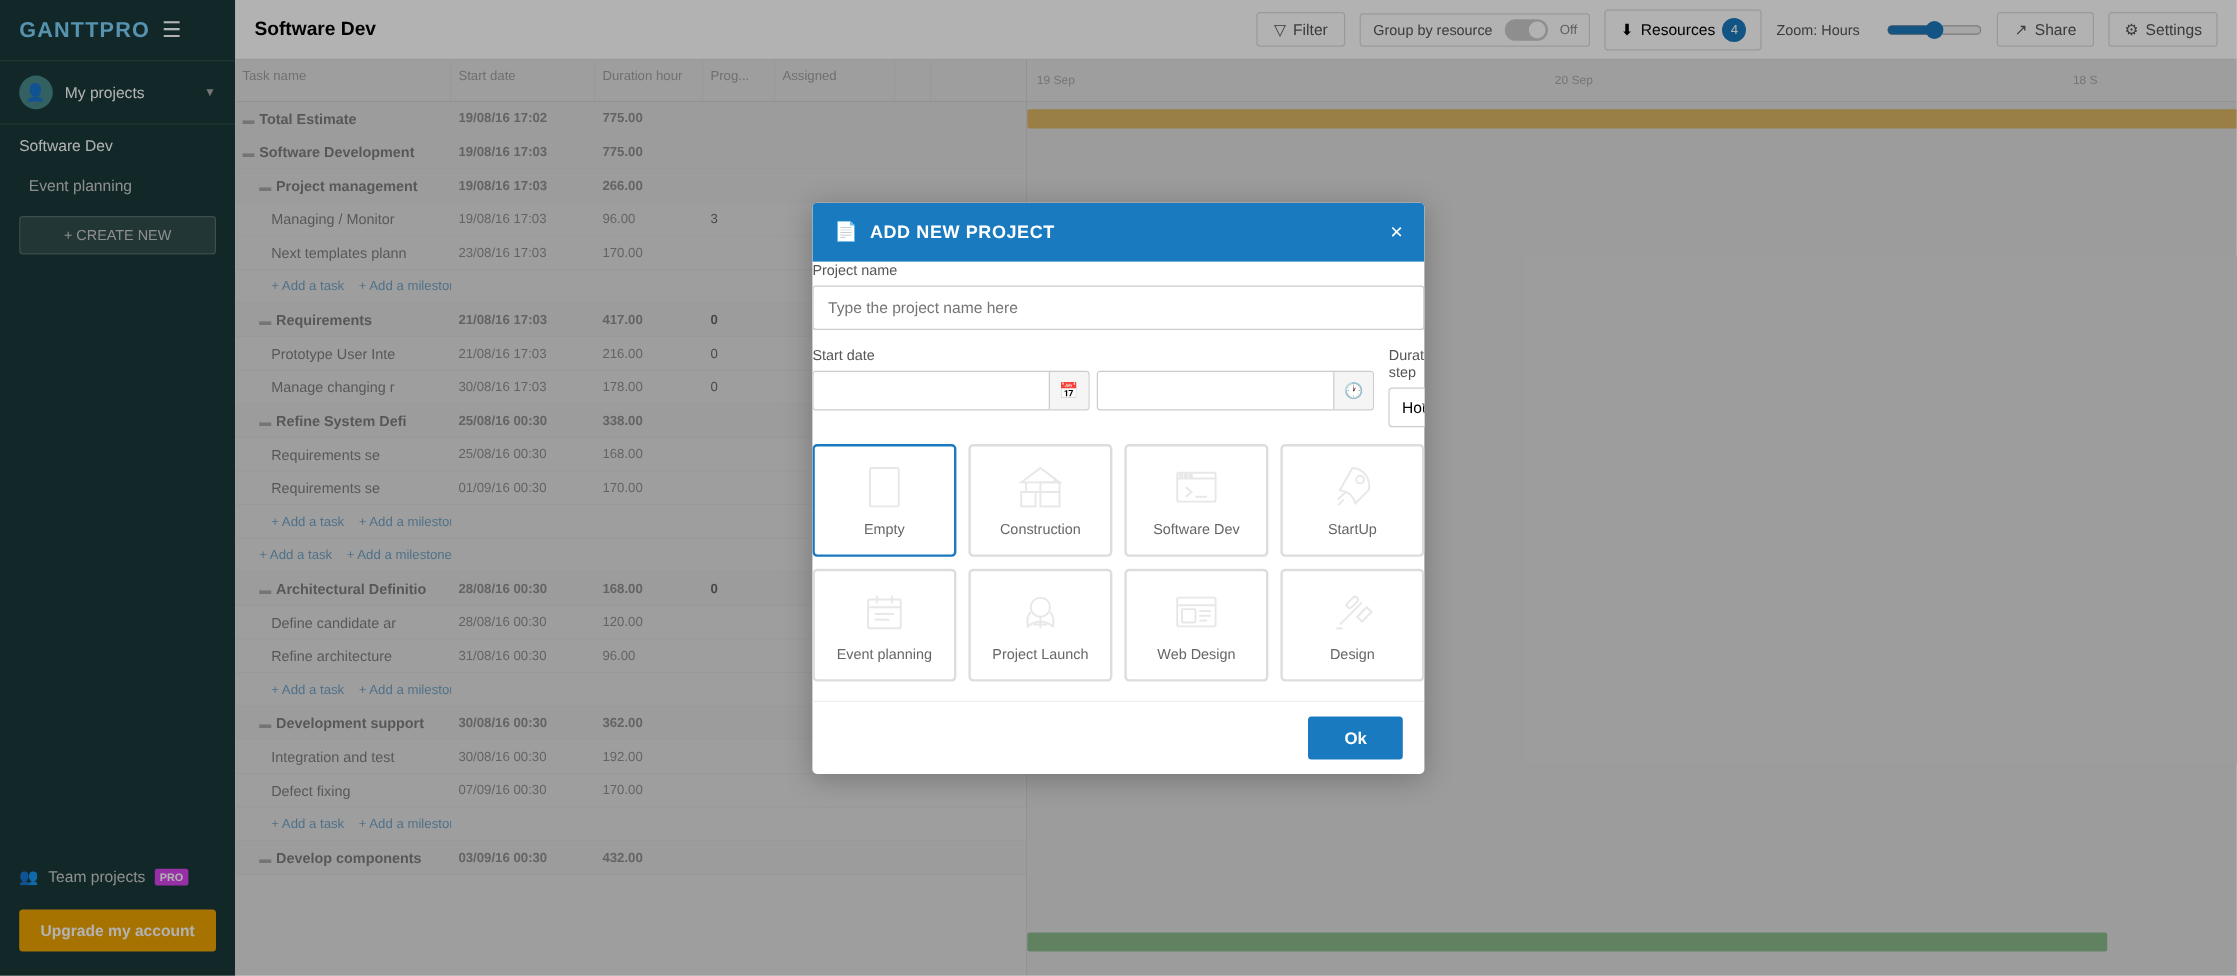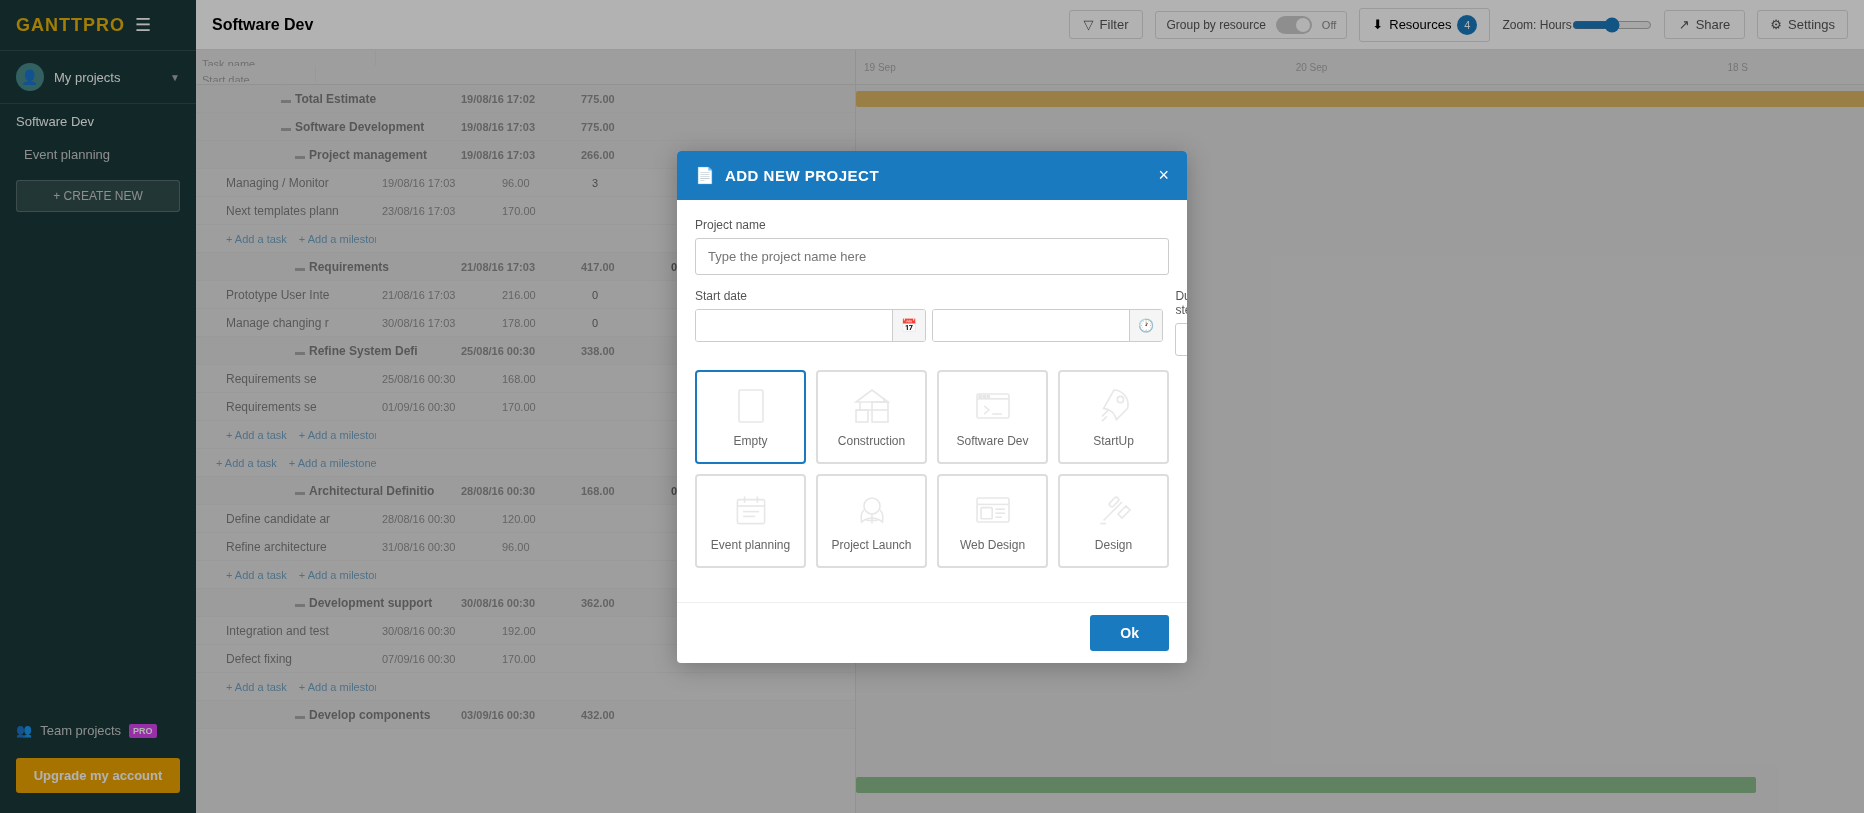--- a/index.html
+++ b/index.html
@@ -7,21 +7,21 @@
 
     
     .sidebar {
       position: absolute; left: 0; top: 0; width: 196px; height: 813px;
       background: #1a3a3a; color: #fff; display: flex; flex-direction: column;
     }
     .sidebar-logo {
       padding: 14px 16px; display: flex; align-items: center; gap: 10px;
       border-bottom: 1px solid rgba(255,255,255,0.1);
     }
-    .logo-text { font-size: 18px; font-weight: bold; color: #eab308; letter-spacing: 1px; }
+    .logo-text { font-size: 18px; font-weight: bold; color: #7dd3fc; letter-spacing: 1px; }
     .hamburger { font-size: 18px; cursor: pointer; color: #fff; }
     .sidebar-user {
       padding: 12px 16px; display: flex; align-items: center; gap: 10px;
       border-bottom: 1px solid rgba(255,255,255,0.1); cursor: pointer;
     }
     .user-icon { width: 28px; height: 28px; border-radius: 50%; background: #4a8a8a; display:flex; align-items:center; justify-content:center; font-size:14px; }
     .user-label { flex: 1; font-size: 13px; }
     .chevron-down { font-size: 10px; color: #aaa; }
     .sidebar-project {
       padding: 10px 16px; font-size: 13px; color: #ccc;
@@ -69,35 +69,35 @@
     .toggle-knob {
       position: absolute; right: 2px; top: 2px; width: 14px; height: 14px;
       background: #fff; border-radius: 50%;
     }
     .toggle-label { font-size: 11px; color: #888; }
     .resources-btn {
       display: flex; align-items: center; gap: 6px; padding: 6px 12px;
       border: 1px solid #ddd; border-radius: 3px; background: #fff; cursor: pointer; font-size: 13px;
     }
     .resources-count { background: #1a7abf; color: #fff; border-radius: 50%; width: 20px; height: 20px; display:flex; align-items:center; justify-content:center; font-size: 11px; }
-    .zoom-group { display: flex; align-items: center; gap: 0; font-size: 12px; color: #555; }
+    .zoom-group { display: flex; align-items: center; gap: 22px; font-size: 12px; color: #555; }
     .zoom-slider { width: 80px; accent-color: #1a7abf; }
     .share-btn { padding: 6px 14px; border: 1px solid #ddd; border-radius: 3px; background: #fff; cursor: pointer; font-size: 13px; }
     .settings-btn { padding: 6px 12px; border: 1px solid #ddd; border-radius: 3px; background: #fff; cursor: pointer; font-size: 13px; }
 
     
     .main {
       position: absolute; left: 196px; top: 50px; right: 0; bottom: 0;
       background: #f5f5f5; overflow: hidden;
     }
     .gantt-header {
       display: flex; height: 35px; background: #fff; border-bottom: 1px solid #ddd;
     }
     .gantt-col-headers {
-      display: flex; width: 660px; min-width: 660px; border-right: 1px solid #ddd; flex-direction: column;
+      display: flex; width: 660px; min-width: 660px; border-right: 1px solid #ddd;
     }
     .col-header {
       padding: 8px 6px; font-size: 11px; color: #777; border-right: 1px solid #eee;
       white-space: nowrap; overflow: hidden;
     }
     .col-task { width: 180px; }
     .col-start { width: 120px; }
     .col-dur { width: 90px; }
     .col-prog { width: 60px; }
     .col-assign { width: 100px; }
@@ -111,21 +111,21 @@
     .gantt-body {
       display: flex; height: calc(100% - 35px); overflow-y: auto;
     }
     .gantt-table {
       width: 660px; min-width: 660px; background: #fff; border-right: 1px solid #ddd;
     }
     .gantt-row {
       display: flex; align-items: center; height: 28px; border-bottom: 1px solid #f0f0f0;
       font-size: 12px;
     }
-    .gantt-row.group { background: #f9f9f9; font-weight: bold; justify-content: flex-end; }
+    .gantt-row.group { background: #f9f9f9; font-weight: bold; }
     .gantt-row.sub { background: #fff; }
     .cell { padding: 4px 6px; white-space: nowrap; overflow: hidden; text-overflow: ellipsis; }
     .cell-task { width: 180px; color: #333; }
     .cell-task.indent { padding-left: 20px; }
     .cell-task.indent2 { padding-left: 30px; }
     .cell-date { width: 120px; color: #555; font-size: 11px; }
     .cell-dur { width: 90px; color: #555; font-size: 11px; }
     .cell-prog { width: 60px; font-size: 11px; }
     .cell-assign { width: 100px; font-size: 11px; }
     .cell-extra { width: 30px; }
@@ -157,21 +157,21 @@
       background: #fff; border-radius: 4px; width: 510px;
       box-shadow: 0 4px 24px rgba(0,0,0,0.25); overflow: hidden;
     }
     .modal-header {
       background: #1a7abf; color: #fff; padding: 14px 18px;
       display: flex; align-items: center; gap: 10px;
     }
     .modal-header-icon { font-size: 16px; }
     .modal-title { font-size: 15px; font-weight: bold; flex: 1; letter-spacing: 0.5px; }
     .modal-close { cursor: pointer; font-size: 18px; color: #fff; background: none; border: none; }
-    .modal-body { padding: 18px; }
+    .modal-body { padding: 0; }
     .form-label { font-size: 12px; color: #555; margin-bottom: 6px; display: block; }
     .form-input {
       width: 100%; padding: 10px 12px; border: 1px solid #ccc; border-radius: 3px;
       font-size: 13px; color: #aaa; margin-bottom: 14px;
     }
     .form-row { display: flex; gap: 12px; margin-bottom: 14px; }
     .form-group { flex: 1; }
     .date-input-wrap { display: flex; align-items: center; border: 1px solid #ccc; border-radius: 3px; overflow: hidden; }
     .date-input { border: none; padding: 8px 10px; font-size: 13px; flex: 1; outline: none; }
     .date-icon { padding: 8px; background: #f5f5f5; border-left: 1px solid #ccc; cursor: pointer; color: #888; }

